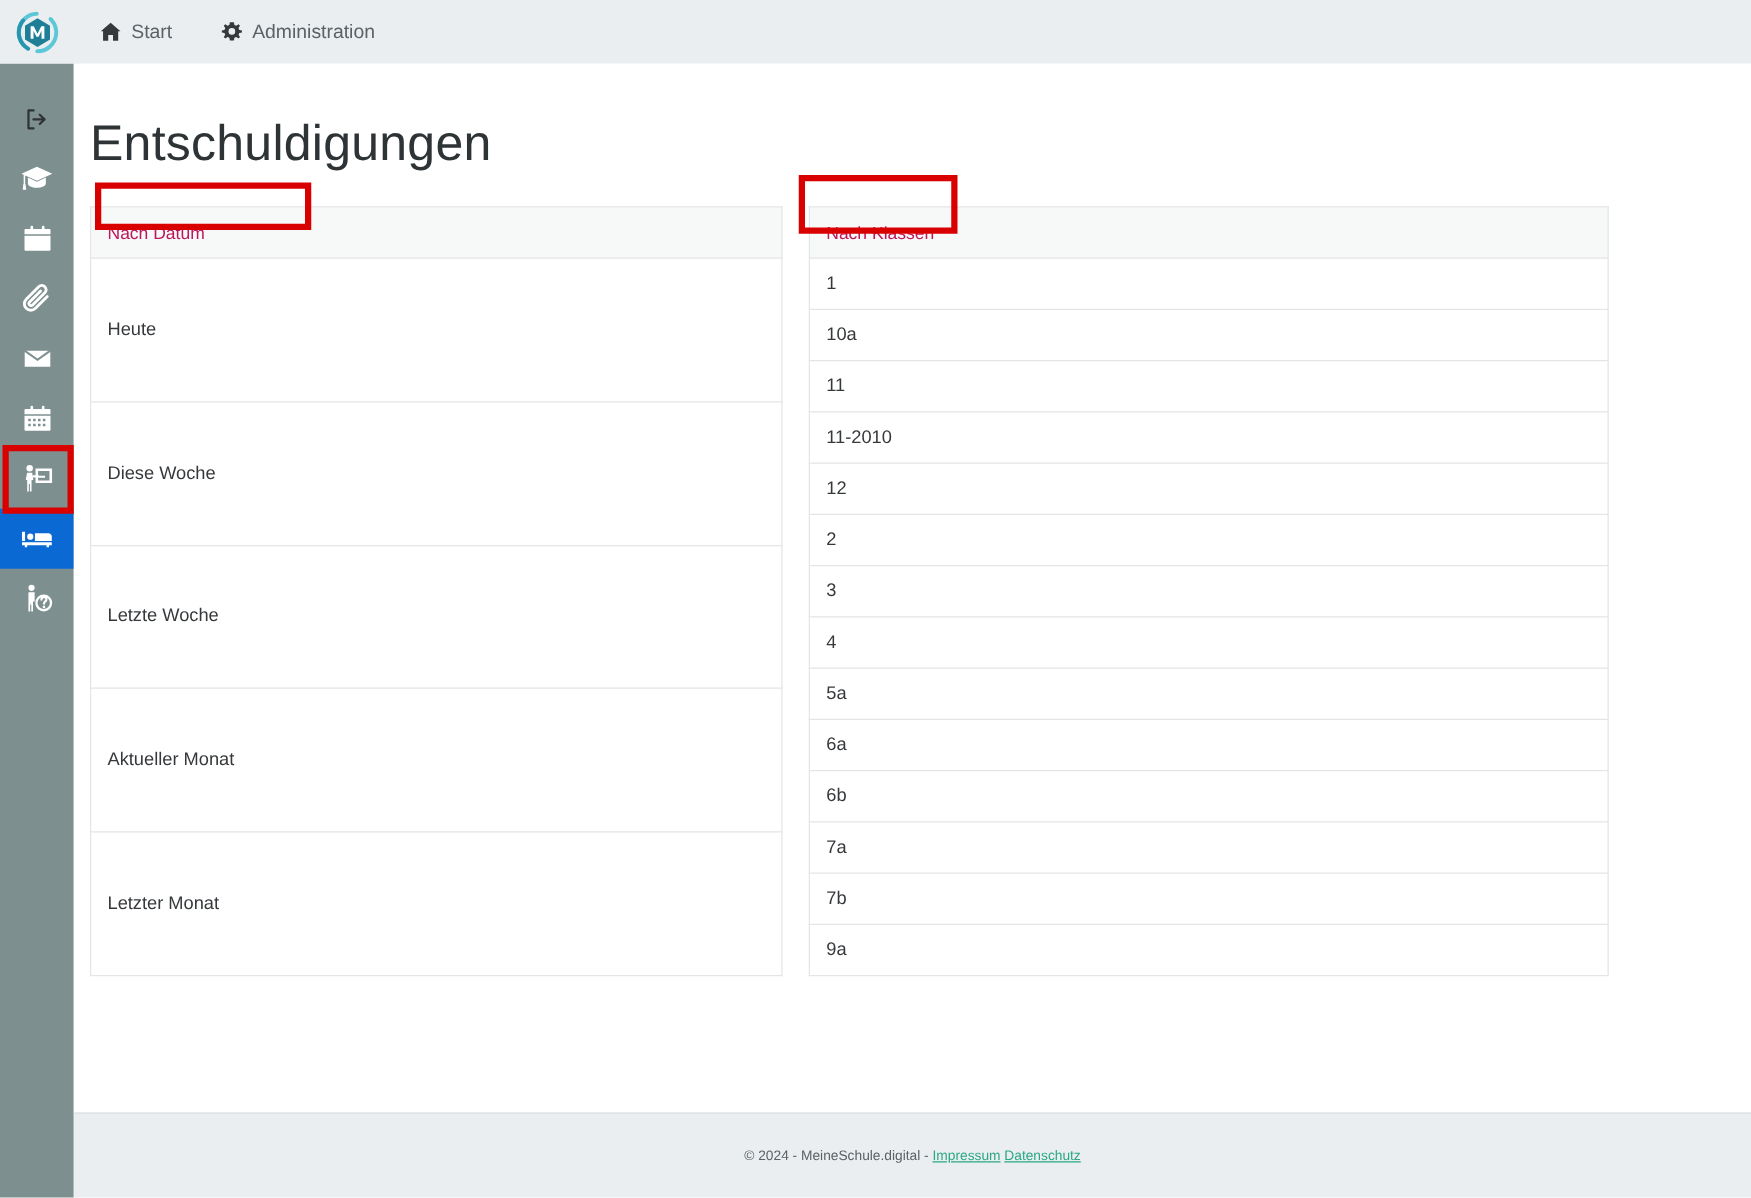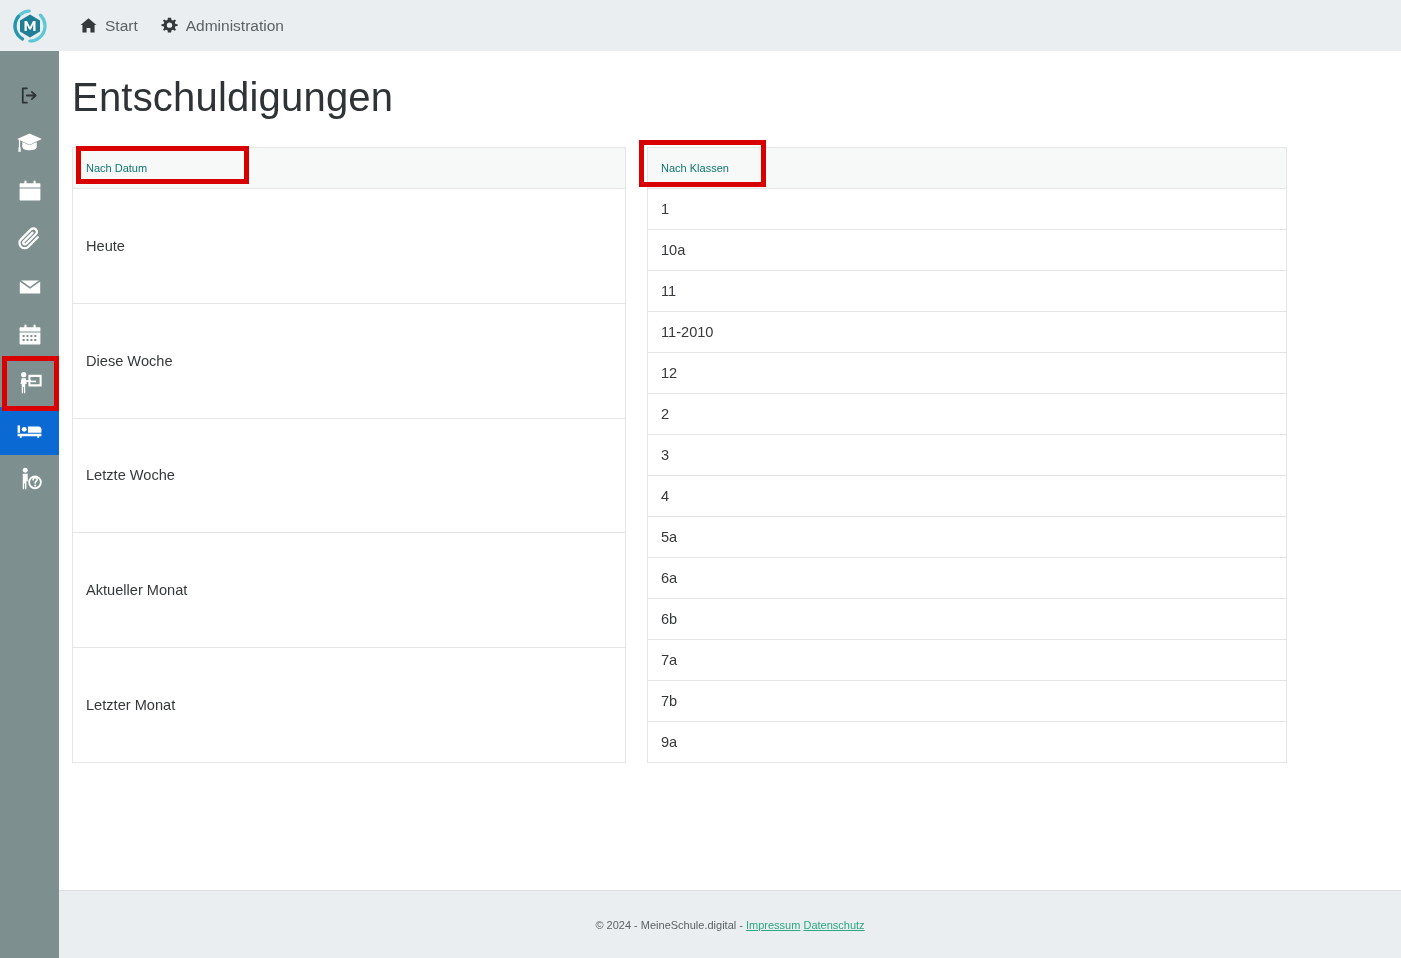--- a/index.html
+++ b/index.html
@@ -19,21 +19,21 @@
     display: flex; align-items: center;
   }
   .brand {
     width: 59px; height: 51px;
     display: flex; align-items: center; justify-content: center;
     flex: 0 0 59px;
   }
   .brand svg { display: block; }
   .topnav {
     display: flex; align-items: center;
-    gap: 23px;
+    gap: 39px;
     margin-left: 21px;
   }
   .navitem {
     display: flex; align-items: center; gap: 8px;
     font-size: 15.5px;
     color: #5b6165;
     cursor: pointer;
     line-height: 1;
     white-space: nowrap;
   }
@@ -70,21 +70,21 @@
 
   
   .content {
     position: absolute; left: 59px; top: 51px;
     width: 1342px; height: 839px;
     background: #ffffff;
     overflow: hidden;
   }
   .page-title {
     margin: 0;
-    padding: 22px 0 0 13px;
+    padding: 40px 0 0 13px;
     font-size: 40px;
     font-weight: 300;
     color: #2e3336;
     letter-spacing: 0.2px;
     line-height: 1.2;
   }
 
   .panels {
     position: relative;
     margin-top: 26px;
@@ -97,22 +97,22 @@
     border-collapse: collapse;
     background: #fff;
     table-layout: fixed;
   }
   table.grid.left  { width: 554px; }
   table.grid.right { width: 640px; }
 
   table.grid th {
     background: #f7f8f8;
     font-weight: 400;
-    font-size: 11px;
-    color: #0f766e;
+    font-size: 14px;
+    color: #be185d;
     text-align: left;
     padding: 11px 13px;
     border: 1px solid #e3e5e6;
     height: 41px;
   }
   table.grid td {
     font-size: 14.6px;
     color: #36393c;
     padding: 11px 13px;
     border: 1px solid #e3e5e6;

